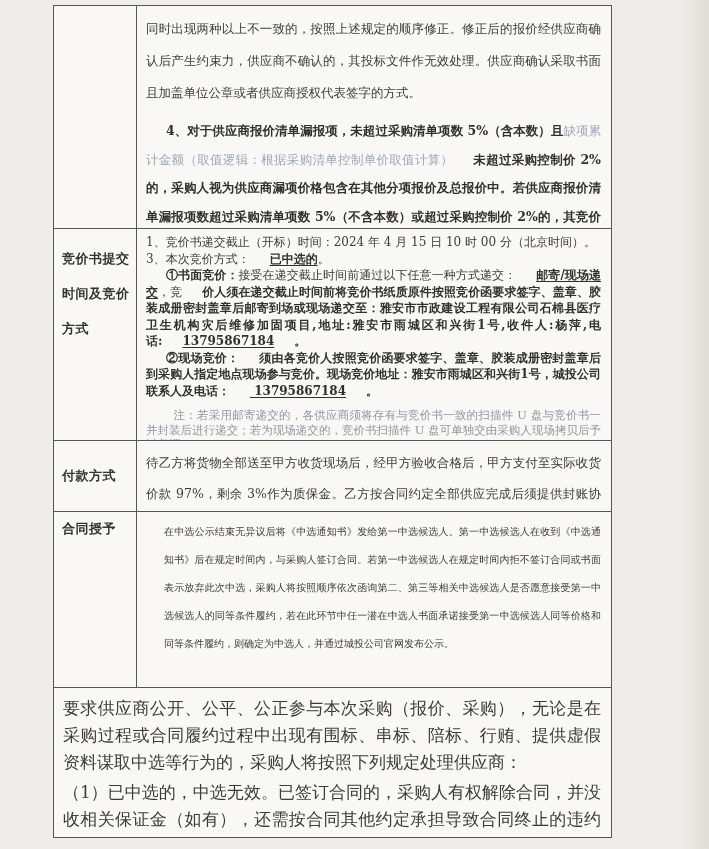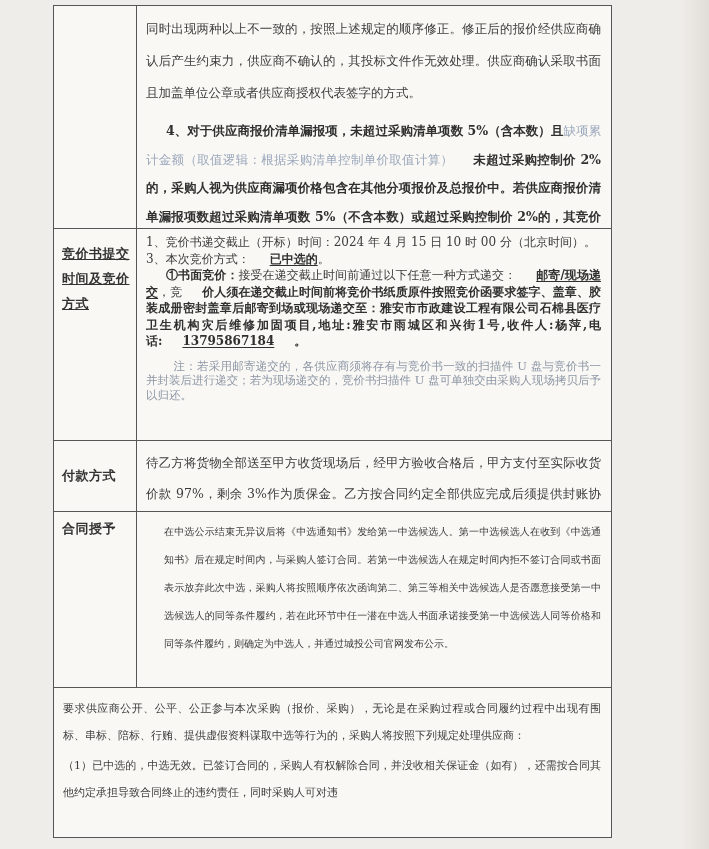--- a/index.html
+++ b/index.html
@@ -25,37 +25,37 @@
   .r-b{height:212px;}
   .r-c{height:71px;}
   .r-d{height:176px;gap:18px;}
   .r-e{flex:1;overflow:hidden;}
   .h-cell{
     width:83px;flex:0 0 83px;box-sizing:border-box;
     border-right:1.5px solid #565656;
     font-weight:bold;font-size:13px;letter-spacing:0.5px;color:#333;
     padding:0 5px 0 8px;
   }
-  .r-b .h-cell{padding-top:12px;line-height:25px;text-decoration:underline;}
+  .r-b .h-cell{padding-top:12px;line-height:35px;}
   .r-c .h-cell{display:flex;align-items:center;}
   .r-d .h-cell{padding-top:7px;line-height:20px;}
   .r-e .h-cell{display:flex;align-items:center;}
   .c-cell{flex:1;box-sizing:border-box;padding:0 10px 0 9px;overflow:hidden;}
   .para{text-align:justify;}
   .r-a .c-cell{padding-top:7px;font-size:12.5px;}
   .r-a .para:nth-child(1){line-height:32px;}
   .r-a .para:nth-child(2){line-height:28.5px;margin-top:8px;}
   .r-b .c-cell{padding-top:5px;font-size:12px;line-height:16.5px;}
   .r-b .para.note{
     margin-top:9px;font-size:11.5px;line-height:14.5px;
     color:#8e97a6;text-indent:2.4em;
   }
   .r-c .c-cell{padding-top:6px;font-size:12.5px;line-height:31px;}
   .r-d .c-cell{padding-top:6px;font-size:10px;line-height:28px;}
-  .r-e .c-cell{padding-top:7px;font-size:11px;line-height:27px;}
+  .r-e .c-cell{padding-top:7px;font-size:17px;line-height:27px;}
   .r-e .para + .para{margin-top:3px;}
   .b{font-weight:bold;color:#303030;margin-left:20px;}
   .u{text-decoration:underline;text-underline-offset:2px;}
   .c-blue{color:#9ba7bc;font-weight:normal;}
 </style>
 </head>
 <body>
 
 <div class="doc-table">
 
@@ -66,20 +66,21 @@
         <div class="para"><span class="b">4、对于供应商报价清单漏报项，未超过采购清单项数 5%（含本数）且</span><span class="c-blue">缺项累计金额（取值逻辑：根据采购清单控制单价取值计算）</span><span class="b">未超过采购控制价 2%的，采购人视为供应商漏项价格包含在其他分项报价及总报价中。若供应商报价清单漏报项数超过采购清单项数 5%（不含本数）或超过采购控制价 2%的，其竞价文件无效。</span></div>
       </div>
   </div>
 
   <div class="t-row r-b">
     <div class="h-cell">竞价书提交时间及竞价方式</div>
     <div class="c-cell">
         <div class="para"><span>1、竞价书递交截止（开标）时间：2024 年 4 月 15 日 10 时 00 分（北京时间）。</span></div>
         <div class="para"><span>3、本次竞价方式：</span><span class="b u">已中选的</span><span>。</span></div>
         <div class="para"><span class="b">①书面竞价：</span><span>接受在递交截止时间前通过以下任意一种方式递交：</span><span class="b u">邮寄/现场递交</span><span>，竞</span><span class="b">价人须在递交截止时间前将竞价书纸质原件按照竞价函要求签字、盖章、胶装成册密封盖章后邮寄到场或现场递交至：雅安市市政建设工程有限公司石棉县医疗卫生机构灾后维修加固项目,地址:雅安市雨城区和兴街1号,收件人:杨萍,电话:</span><span class="b u">13795867184</span><span class="b">。</span></div>
+        <div class="para"><span class="b">②现场竞价：</span><span class="b">须由各竞价人按照竞价函要求签字、盖章、胶装成册密封盖章后到采购人指定地点现场参与竞价。现场竞价地址：雅安市雨城区和兴街1号，城投公司联系人及电话：</span><span class="b u"> 13795867184</span><span class="b">。</span></div>
         <div class="para note"><span>注：若采用邮寄递交的，各供应商须将存有与竞价书一致的扫描件 U 盘与竞价书一并封装后进行递交；若为现场递交的，竞价书扫描件 U 盘可单独交由采购人现场拷贝后予以归还。</span></div>
       </div>
   </div>
 
   <div class="t-row r-c">
     <div class="h-cell">付款方式</div>
     <div class="c-cell">
         <div class="para"><span>待乙方将货物全部送至甲方收货现场后，经甲方验收合格后，甲方支付至实际收货价款 97%，剩余 3%作为质保金。乙方按合同约定全部供应完成后须提供封账协议。</span></div>
       </div>
   </div>

